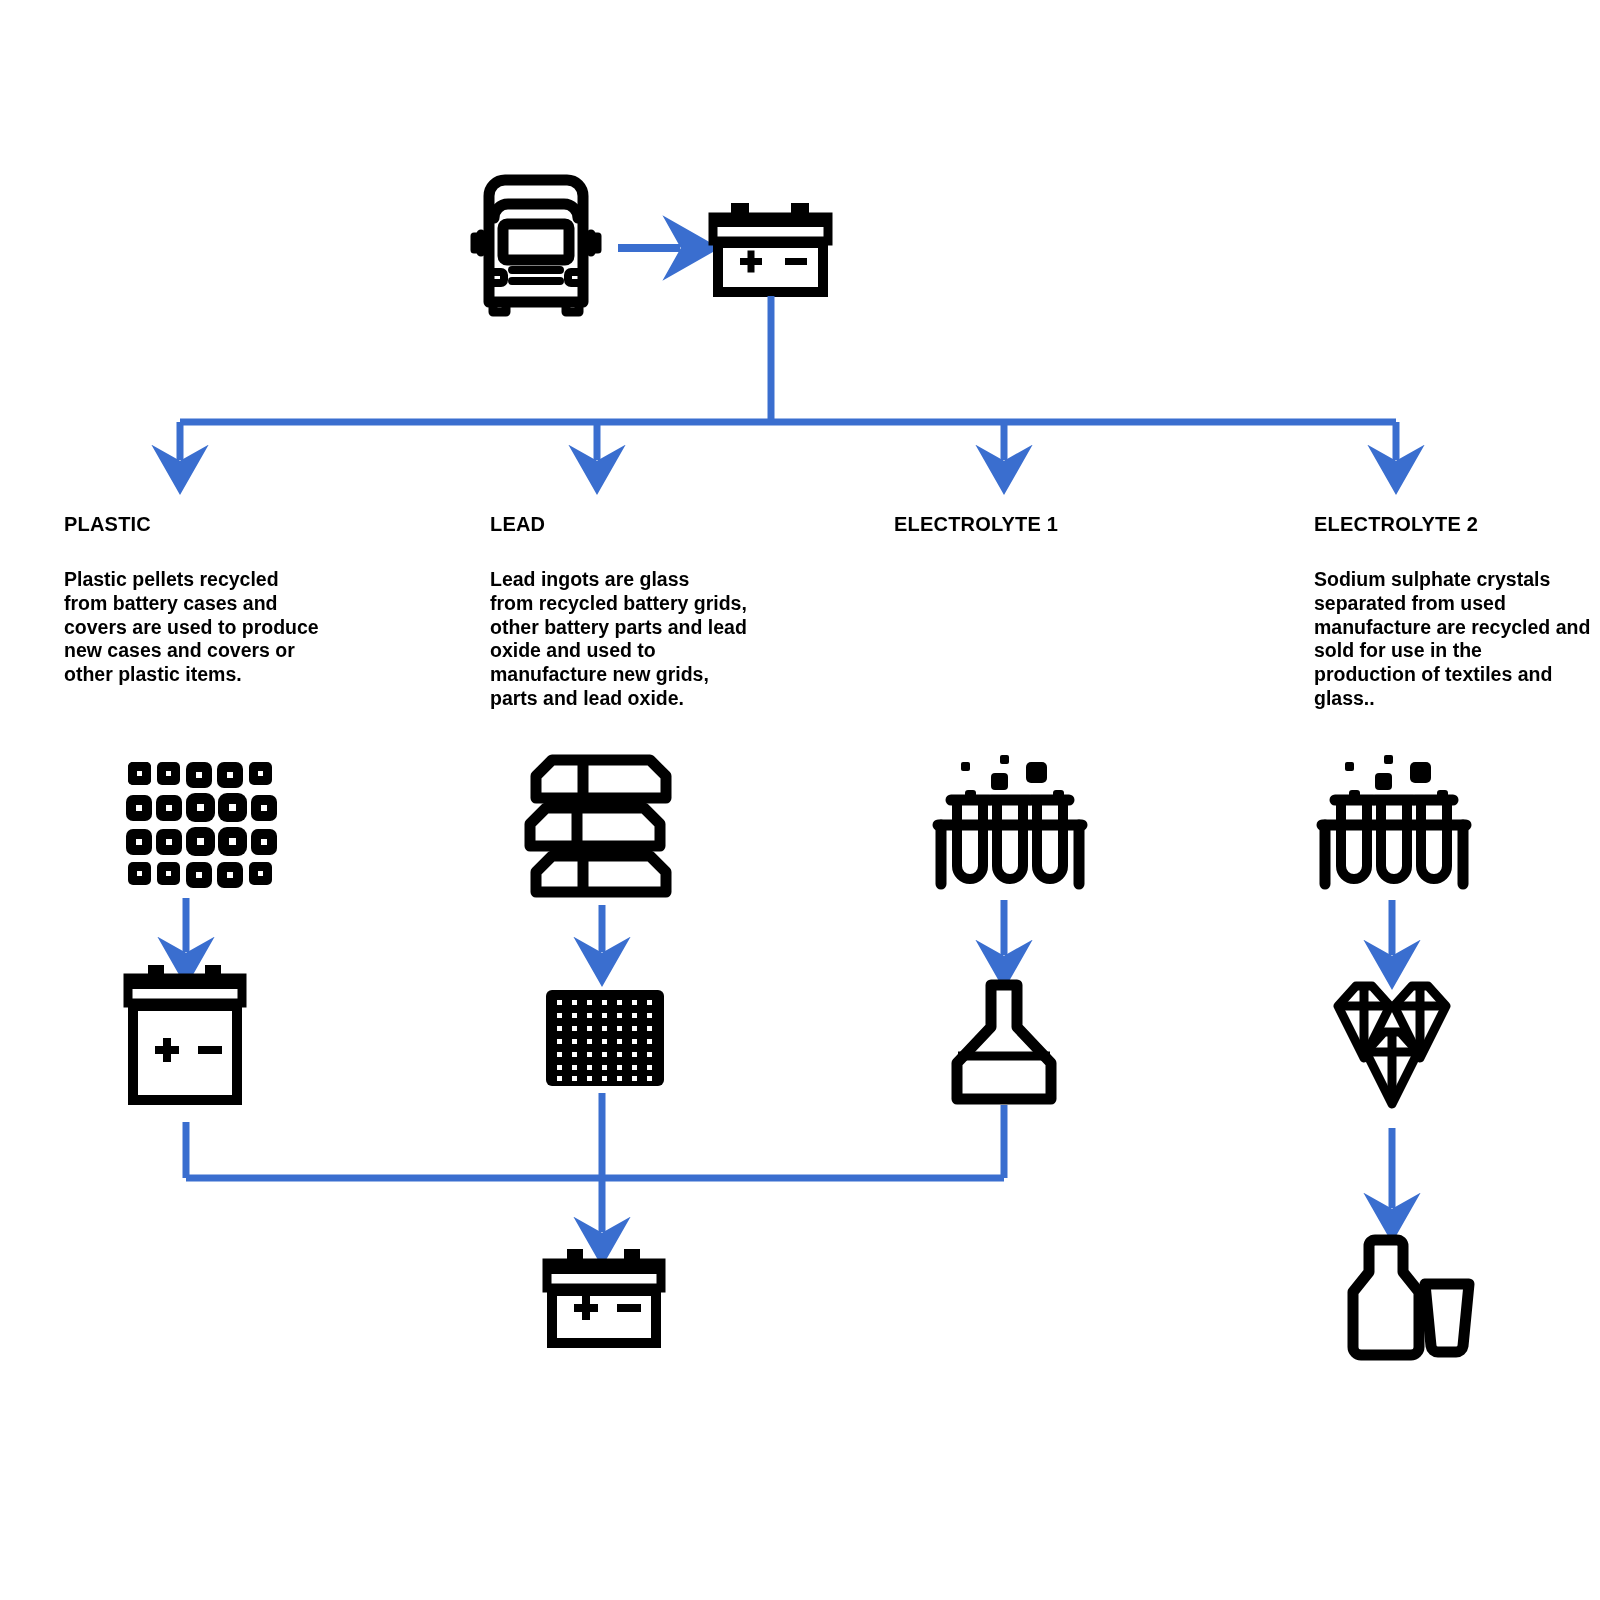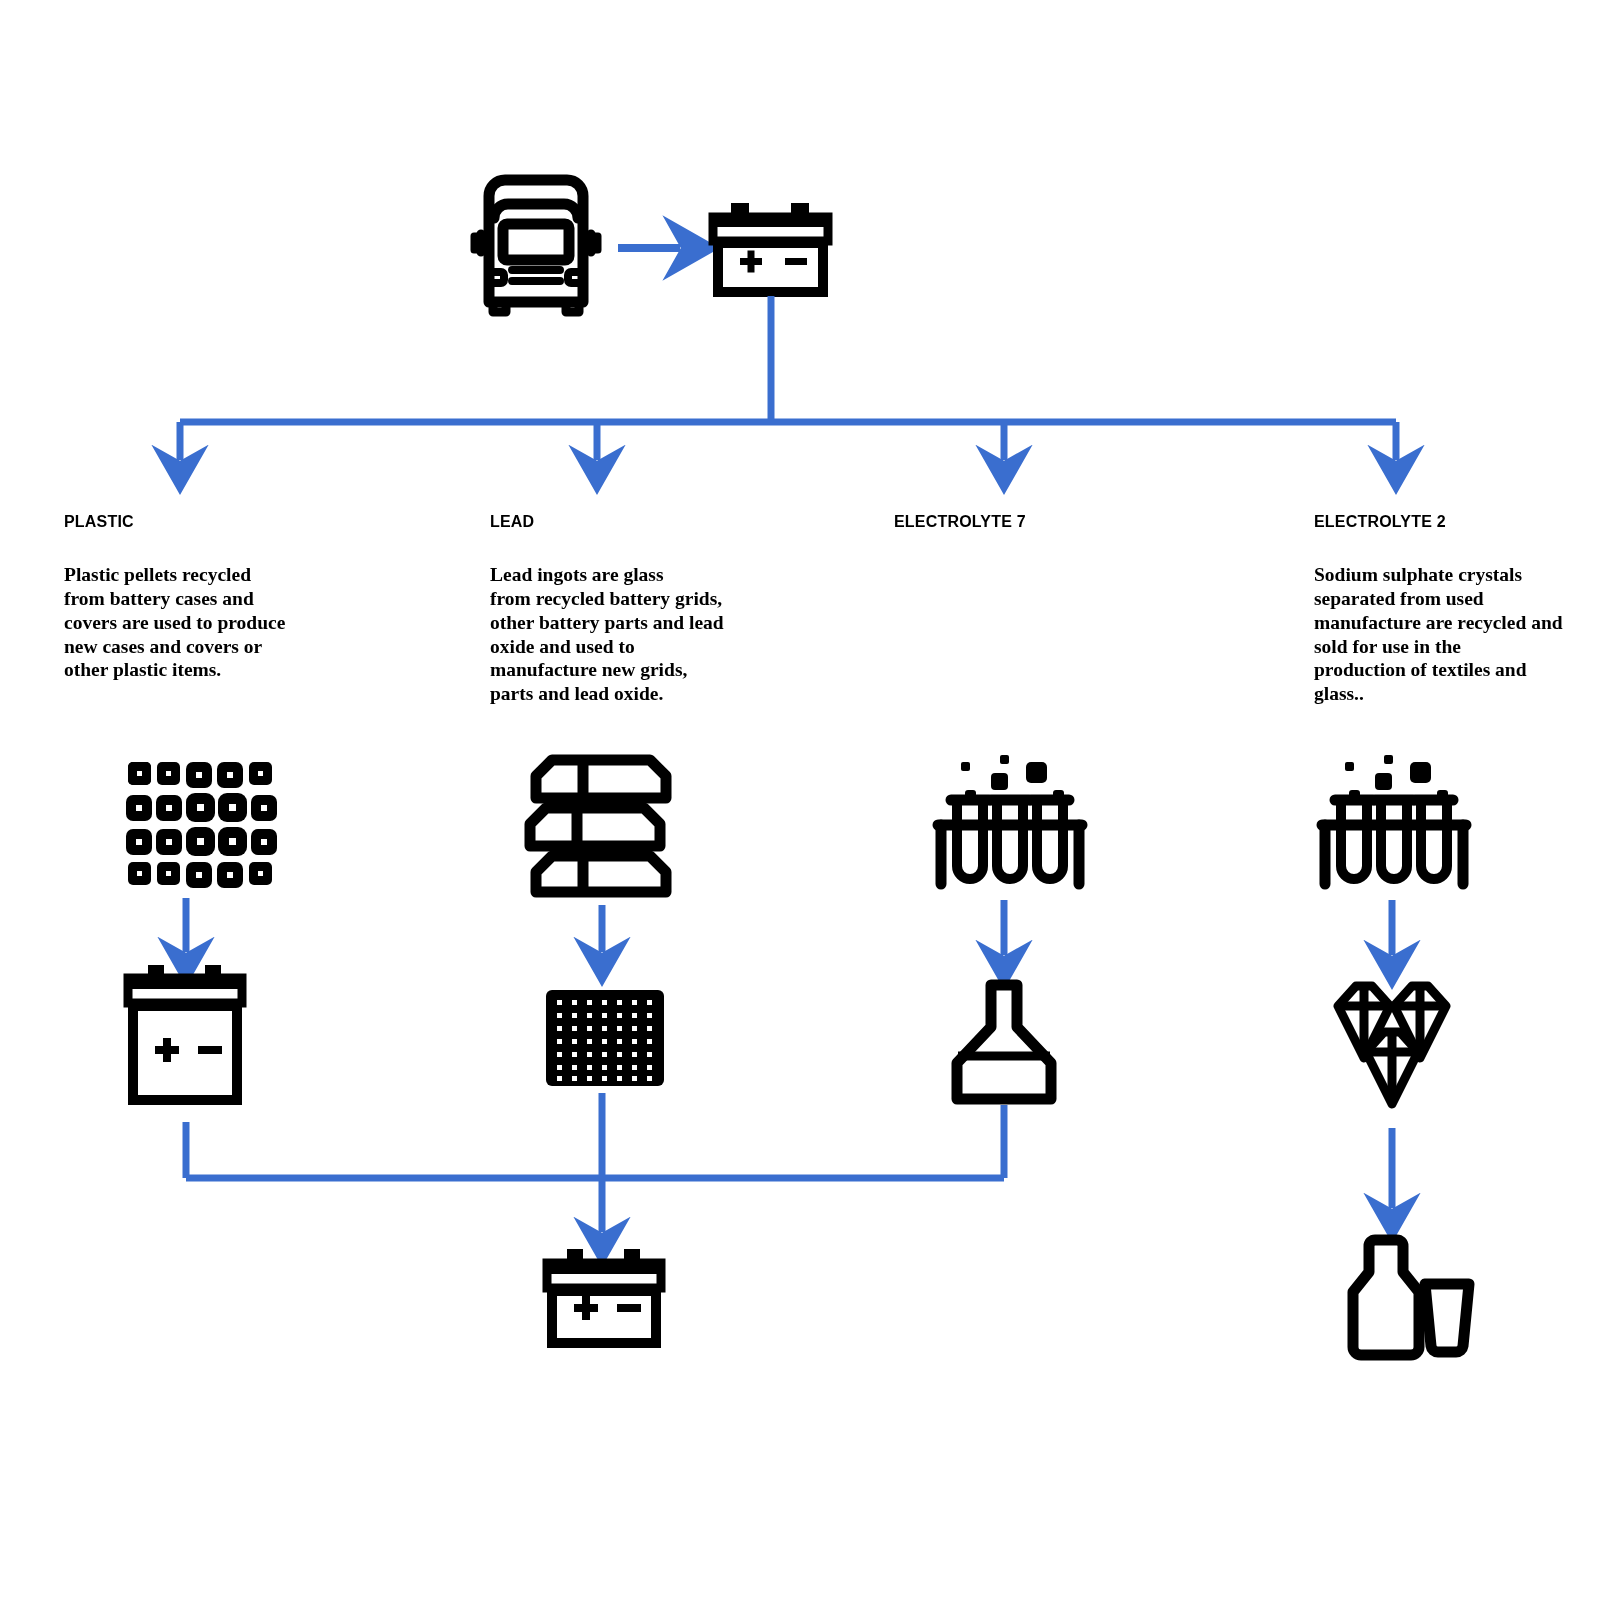--- a/index.html
+++ b/index.html
@@ -26,34 +26,33 @@
     top: 0;
     left: 0;
     width: 1600px;
     height: 1600px;
   }
   .col-text {
     position: absolute;
     width: 300px;
   }
   .col-title {
-    font-size: 16px;
+    font-size: 20px;
     font-weight: bold;
     letter-spacing: 0.2px;
     line-height: 1.2;
     margin: 0 0 32px 0;
     white-space: nowrap;
   }
   .col-body {
     font-size: 19.5px;
     font-weight: bold;
     line-height: 1.22;
     margin: 0;
     white-space: pre-line;
-    font-family: Liberation Serif, serif;
   }
   #col-0 { left: 64px;   top: 512px; }
   #col-1 { left: 490px;  top: 512px; }
   #col-2 { left: 894px;  top: 512px; }
   #col-3 { left: 1314px; top: 512px; width: 320px; }
 </style>
 </head>
 <body>
 
 <div id="diagram-root">
@@ -362,21 +361,21 @@
     <h2 class="col-title">LEAD</h2>
     <p class="col-body">Lead ingots are glass
 from recycled battery grids,
 other battery parts and lead
 oxide and used to
 manufacture new grids,
 parts and lead oxide.</p>
   </div>
 
   <div class="col-text" id="col-2">
-    <h2 class="col-title">ELECTROLYTE 7</h2>
+    <h2 class="col-title">ELECTROLYTE 1</h2>
   </div>
 
   <div class="col-text" id="col-3">
     <h2 class="col-title">ELECTROLYTE 2</h2>
     <p class="col-body">Sodium sulphate crystals
 separated from used
 manufacture are recycled and
 sold for use in the
 production of textiles and
 glass..</p>

